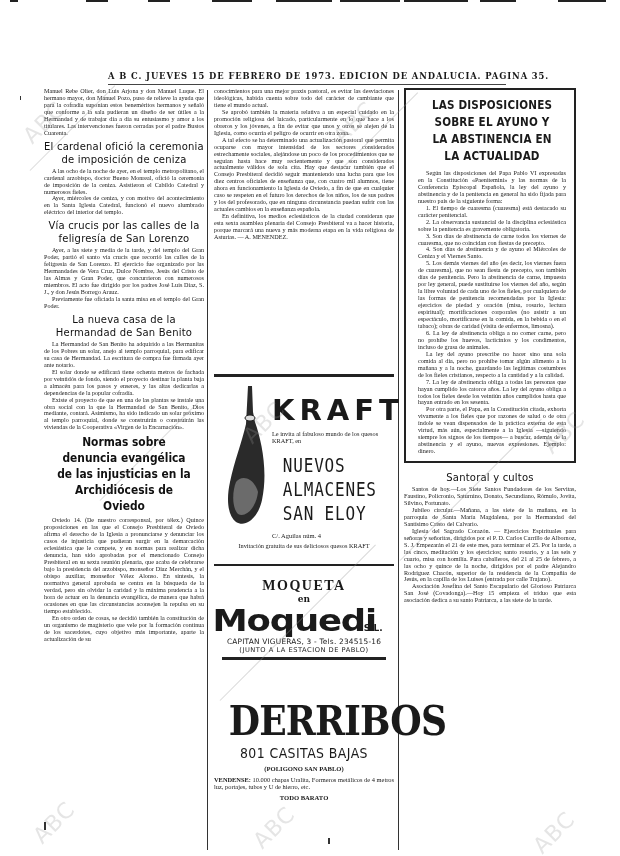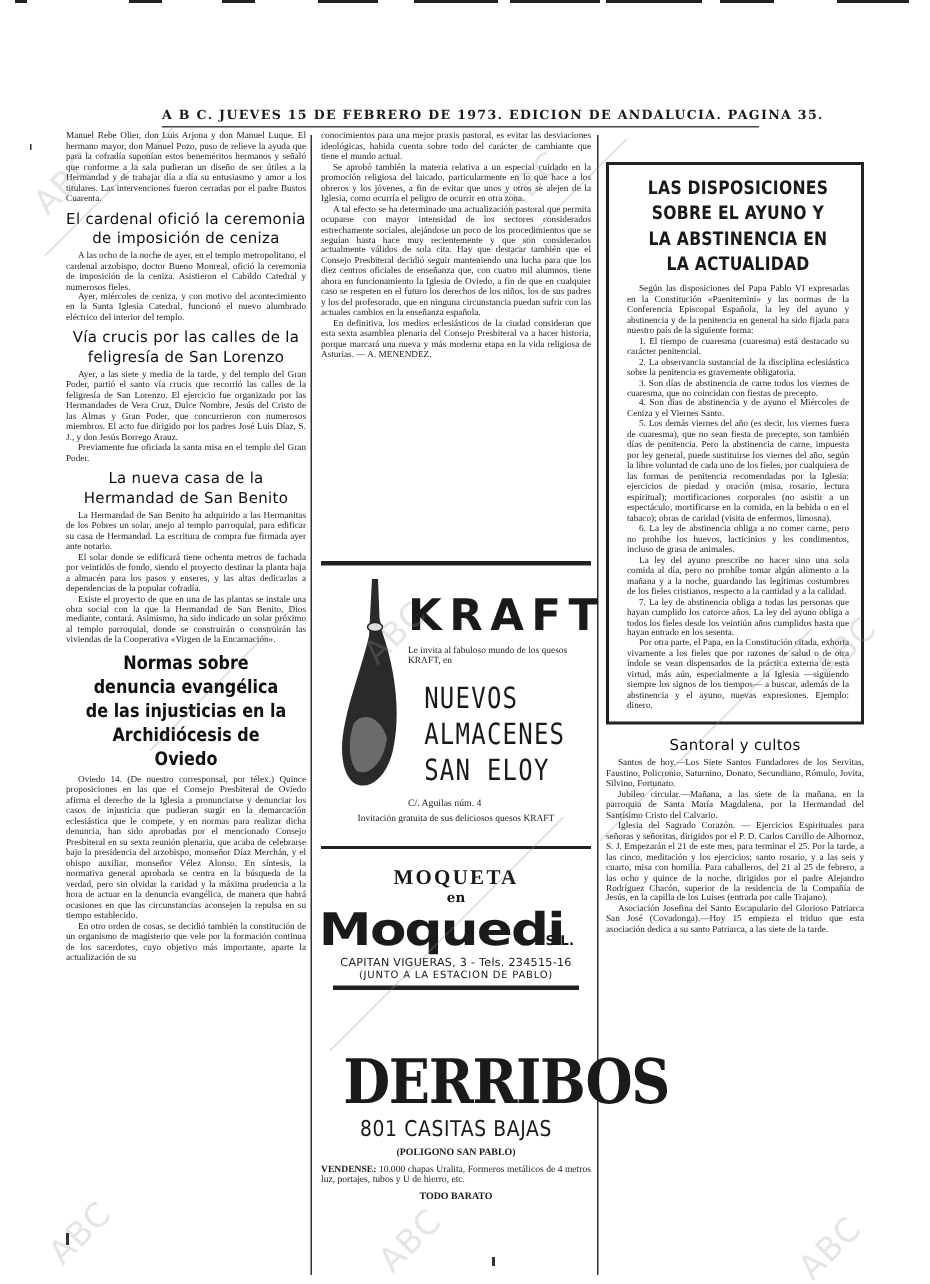--- a/index.html
+++ b/index.html
@@ -21,21 +21,21 @@
   .col-left { left: 44px; top: 88px; width: 160px; }
   .col-mid { left: 214px; top: 88px; width: 180px; }
   .col-right { left: 404px; top: 88px; width: 172px; }
 
   .vrule { position: absolute; width: 1px; background: #333; }
 
   .hl { font-family: "DejaVu Sans", sans-serif; text-align: center; font-weight: normal; color: #111; }
   .hl-md { font-size: 10px; line-height: 13px; letter-spacing: 0.2px; margin: 3px 0 2px; }
   .hl-lg { font-size: 12.4px; line-height: 16px; font-weight: bold; margin: 3px 0 3px; font-family: "DejaVu Sans", sans-serif; transform: scaleX(0.86); transform-origin: center; }
 
-  .box { border: 2px solid #222; padding: 6px 8px 6px 12px; margin-top: 20px; }
+  .box { border: 2px solid #222; padding: 6px 8px 6px 12px; }
   .box-title { font-family: "DejaVu Sans", sans-serif; font-weight: bold; font-size: 12.4px; line-height: 17px; text-align: center; letter-spacing: 0.2px; margin-bottom: 6px; transform: scaleX(0.84); transform-origin: center; }
 
   .ad { position: absolute; left: 214px; width: 180px; }
   .ad-rule { height: 3px; border-top: 2px solid #222; border-bottom: 1px solid #222; }
   .kraft-ad { top: 374px; height: 198px; }
   .ham { position: absolute; left: 8px; top: 8px; width: 50px; height: 150px; }
   .kraft-right { position: absolute; left: 58px; top: 20px; width: 120px; text-align: left; }
   .kraft-brand { font-family: "DejaVu Sans", sans-serif; font-weight: bold; font-size: 29px; letter-spacing: 5px; line-height: 32px; }
   .kraft-tag { font-size: 6.3px; line-height: 7px; font-family: "Liberation Serif", serif; margin-top: 4px; }
   .kraft-store { font-family: "DejaVu Sans Mono", monospace; font-size: 19.5px; line-height: 24px; letter-spacing: 1px; margin-top: 10px; transform: scaleX(0.82); transform-origin: center; }

